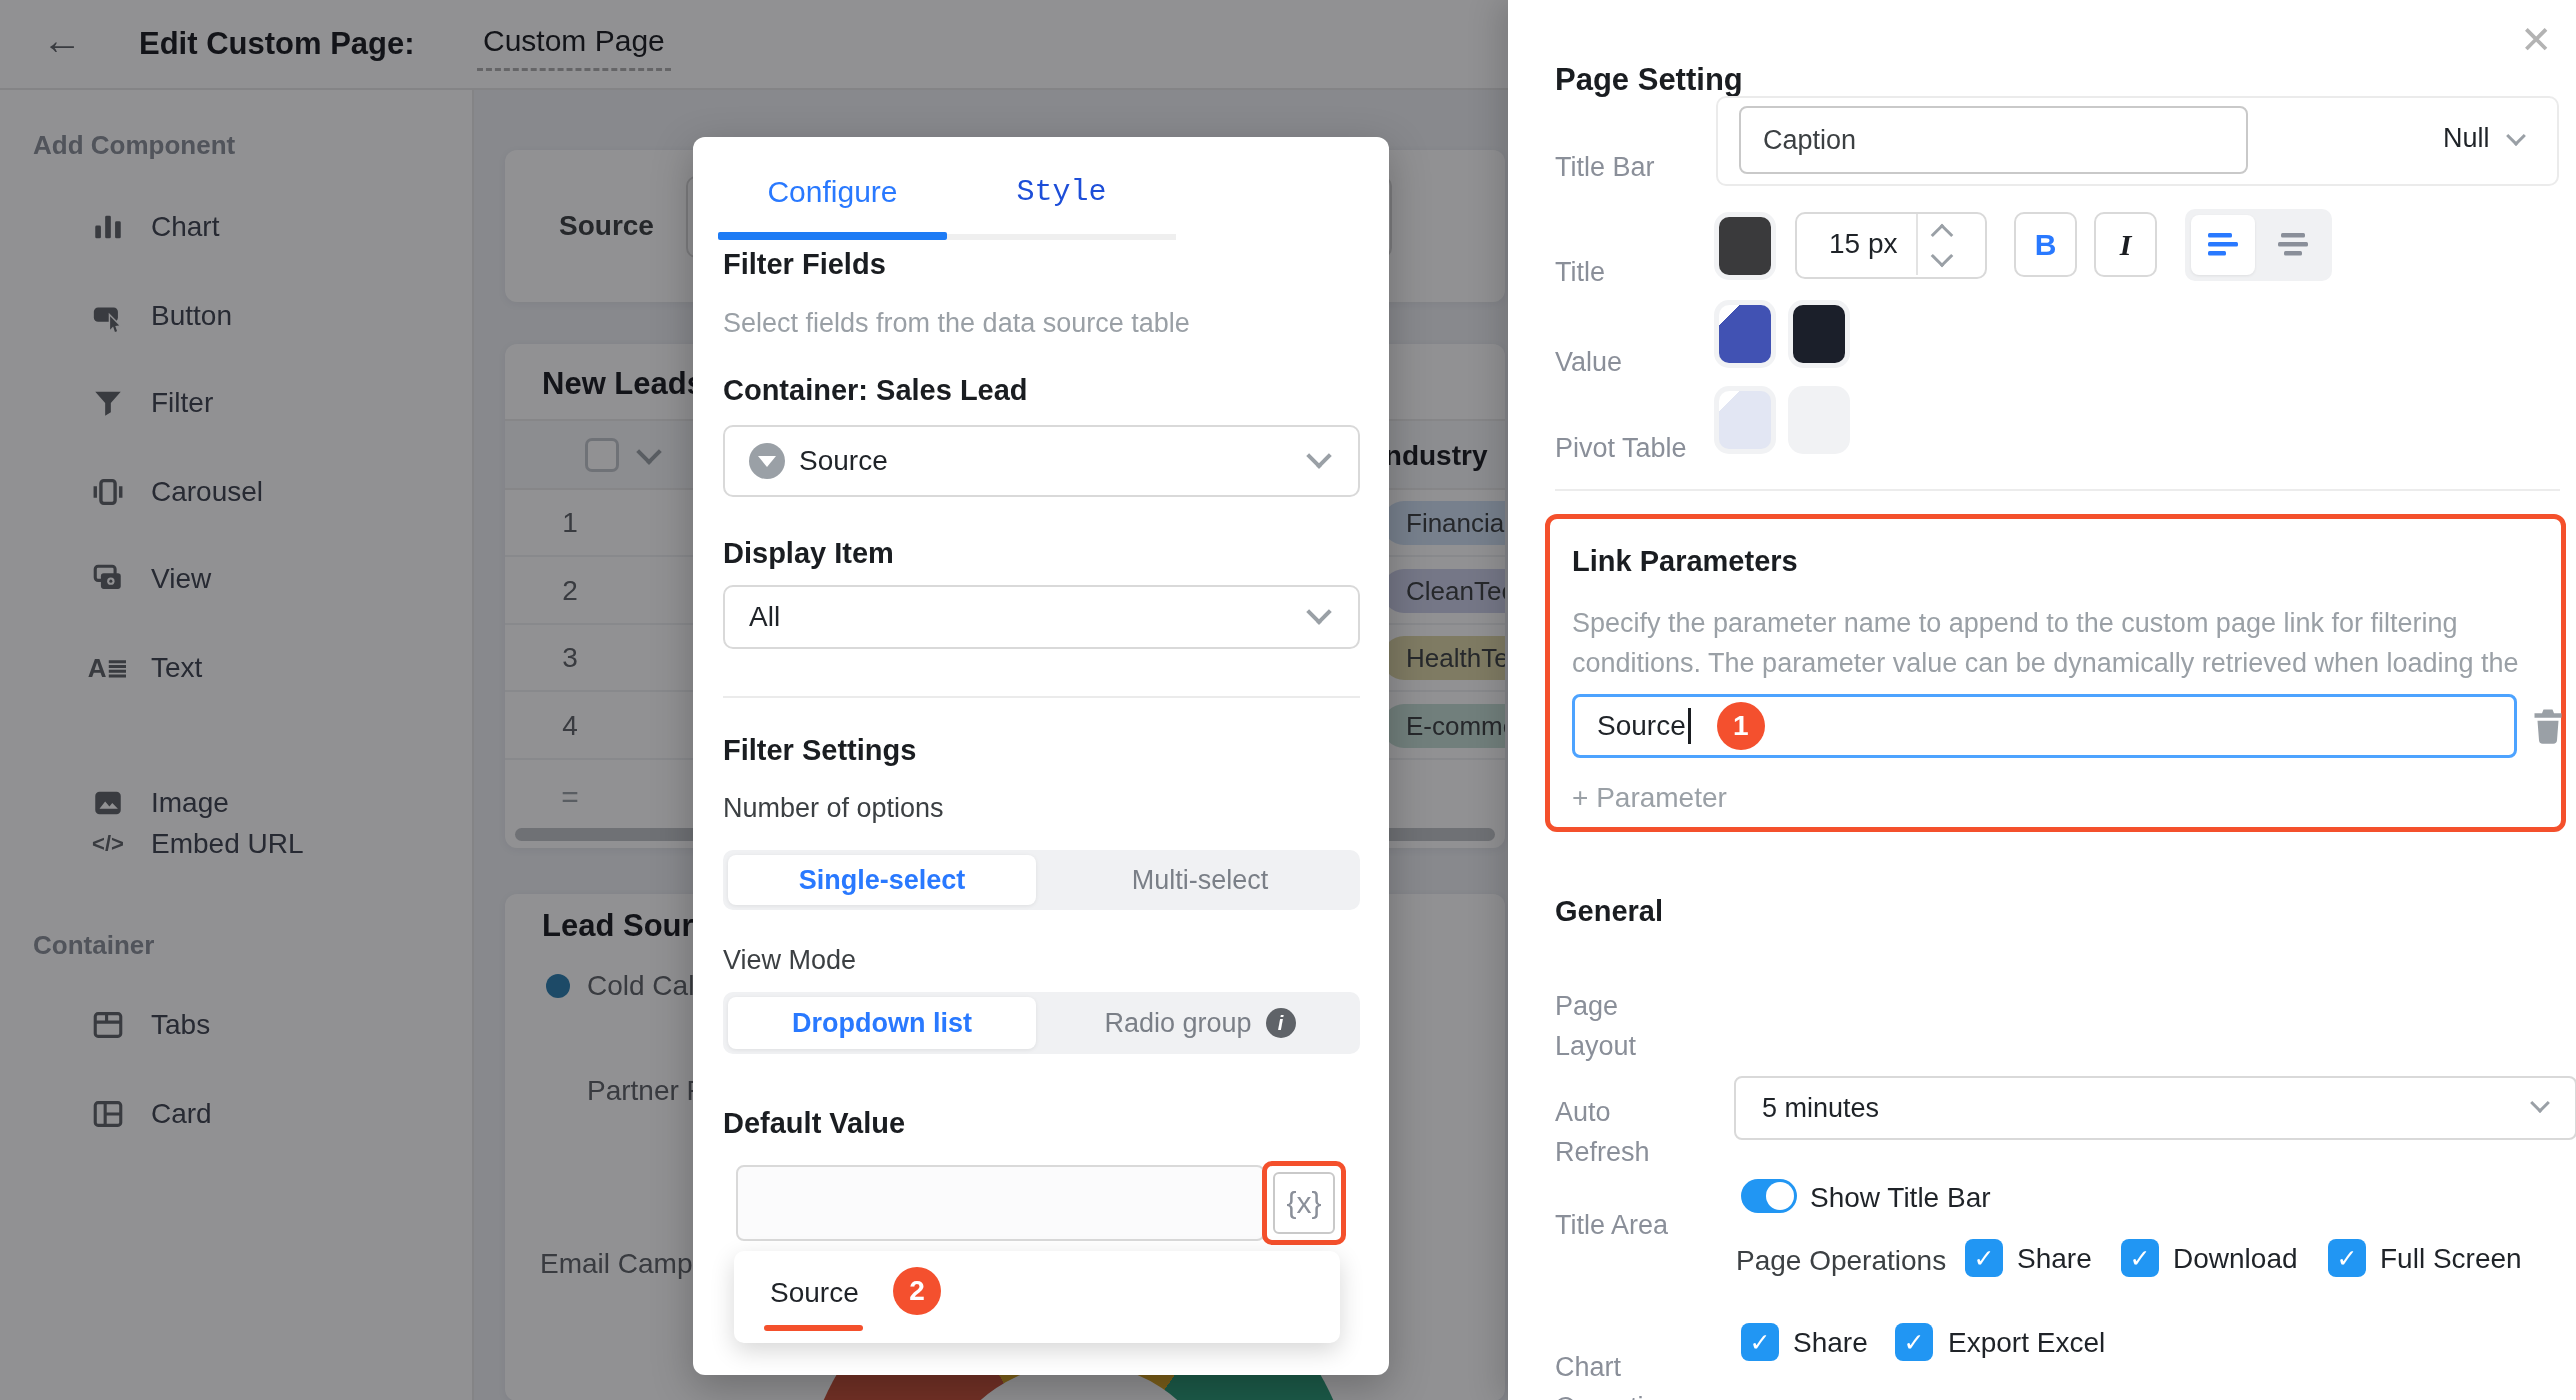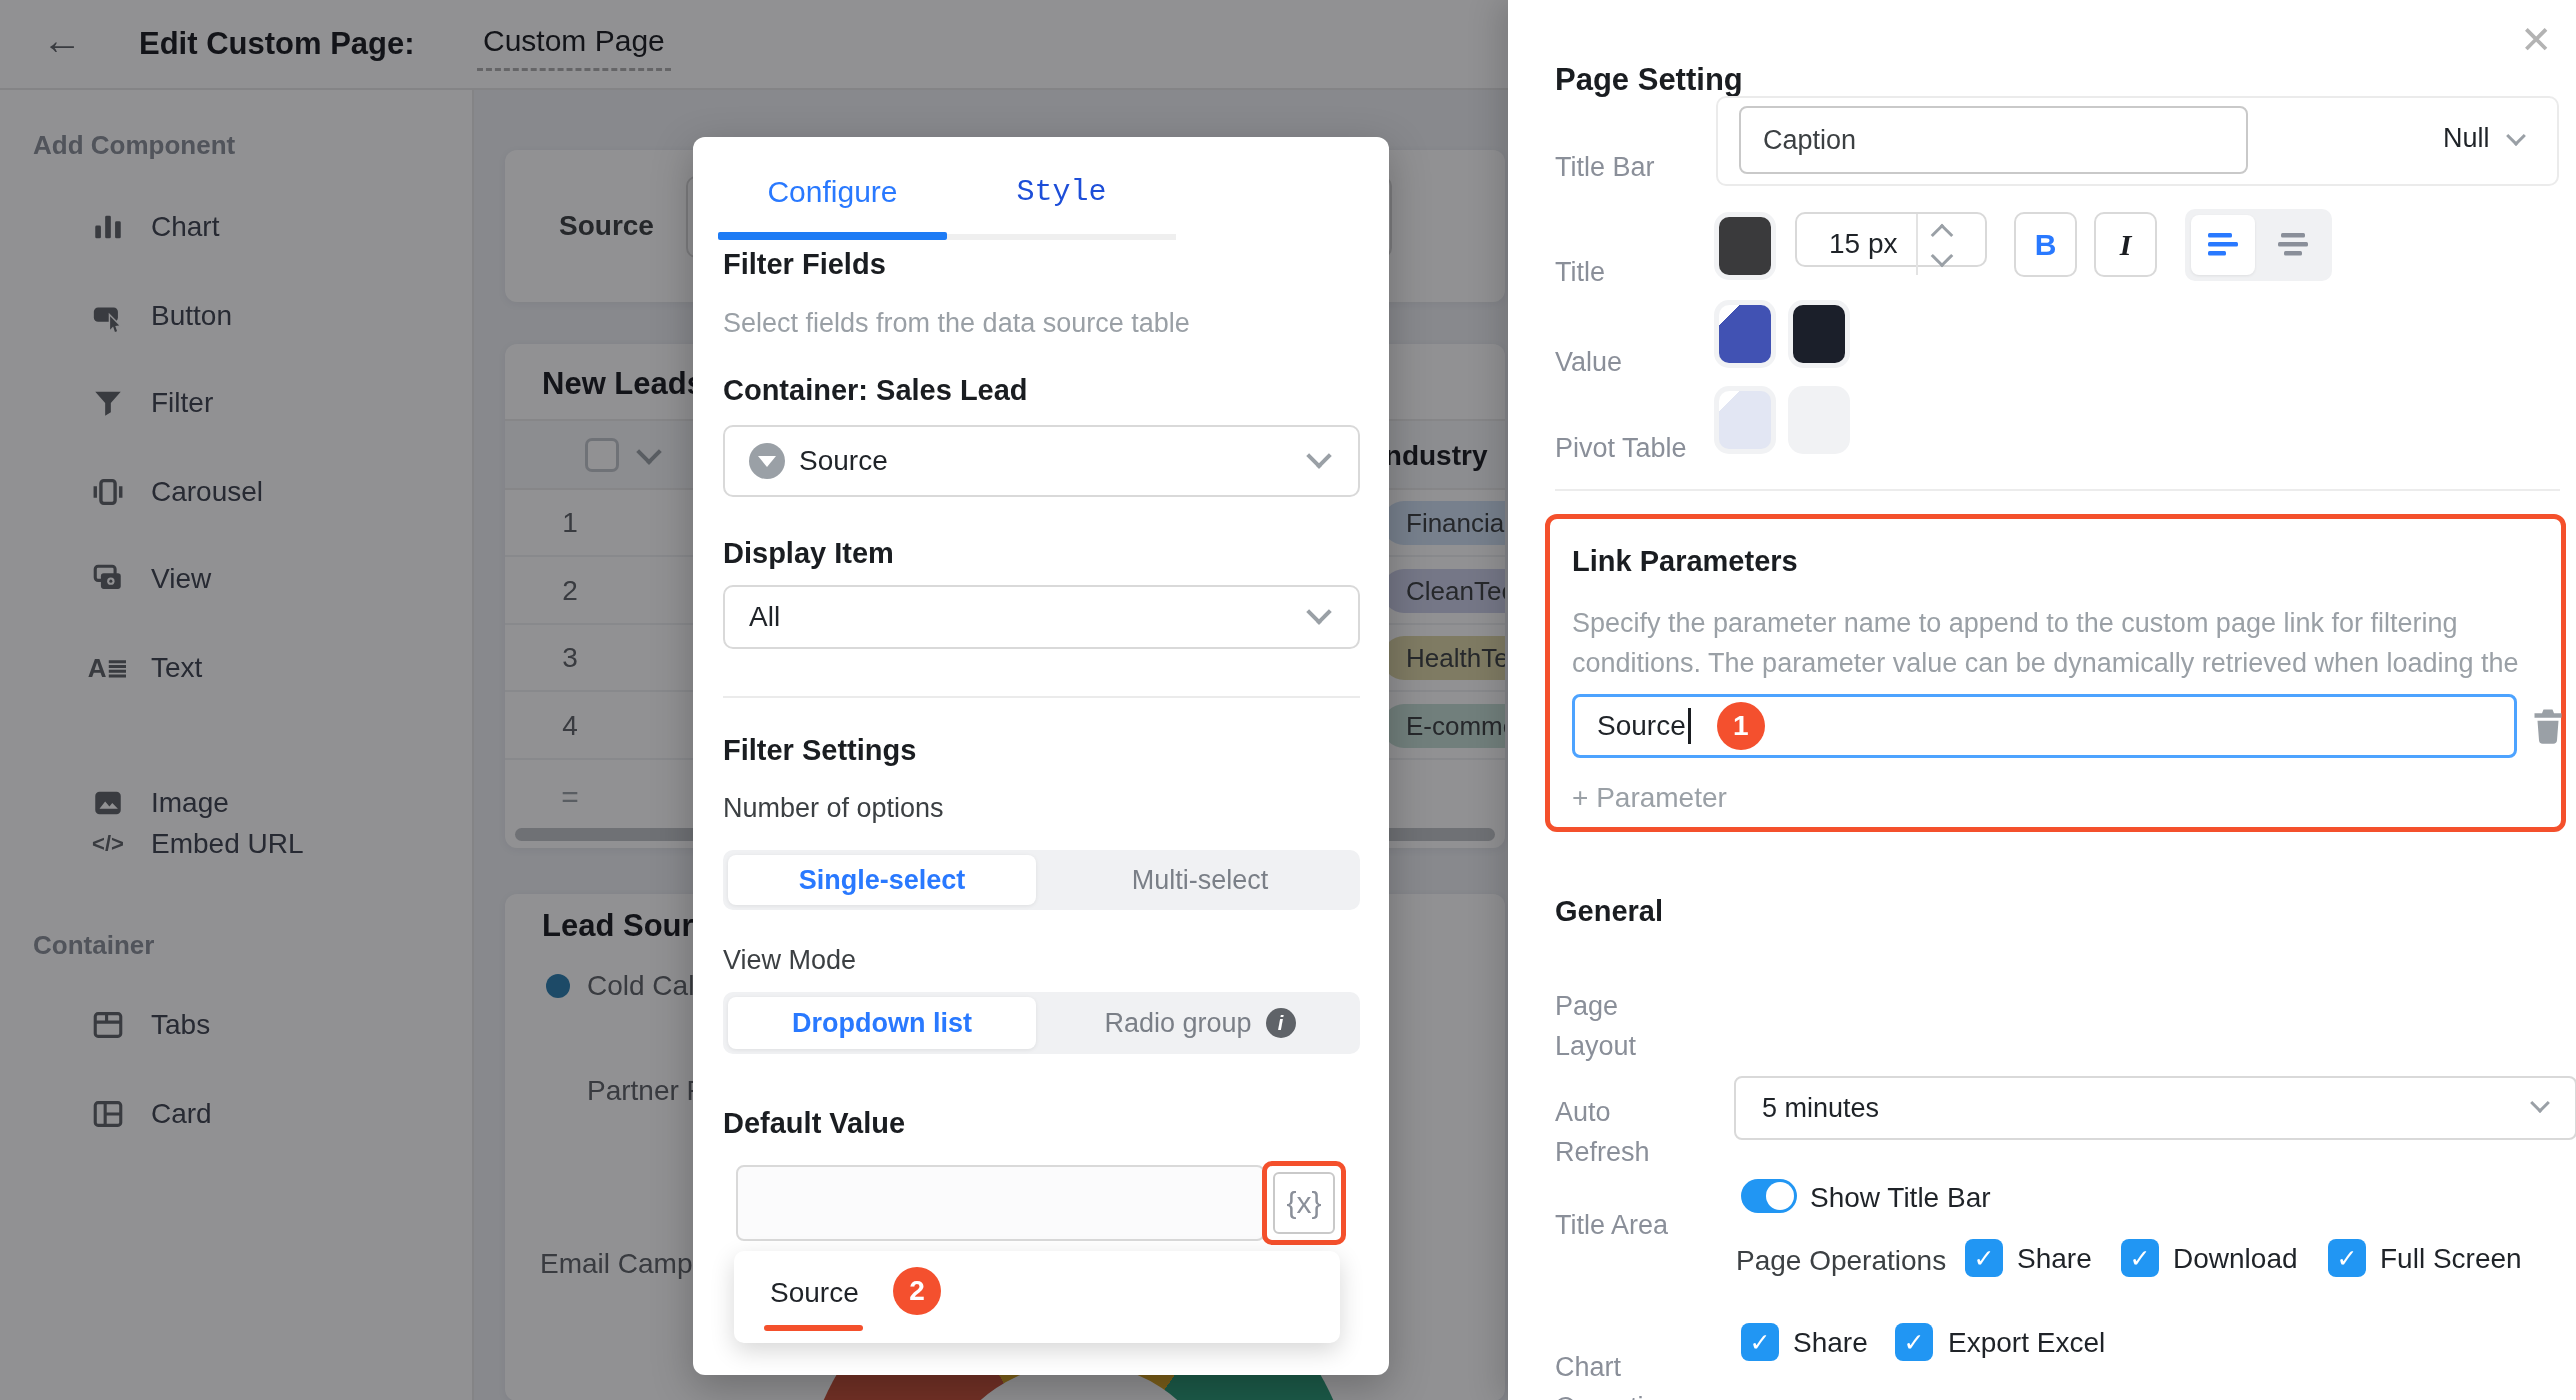--- a/index.html
+++ b/index.html
@@ -91,21 +91,21 @@
   #panel{left:1508px;top:0;width:1068px;height:1400px;background:#fff;z-index:60;box-shadow:-10px 0 30px rgba(0,0,0,.15);}
   #panel-title{left:47px;top:26px;font-size:31px;font-weight:bold;margin-top:36px;}
   #panel-close{right:24px;top:18px;font-size:38px;color:#b3b3b3;cursor:pointer;}
   .plabel{position:absolute;left:47px;font-size:27px;font-weight:400;color:#8a8f99;line-height:40px;margin-top:26px;}
   #tb-box{left:208px;top:96px;width:843px;height:90px;border:2px solid #ebebeb;border-radius:10px;}
   #tb-input{left:231px;top:106px;width:509px;height:68px;border:2px solid #c9c9c9;border-radius:8px;font-size:27px;color:#3c4043;line-height:64px;padding-left:22px;background:#fff;}
   #tb-null{left:935px;top:123px;font-size:27px;color:#1f2328;cursor:pointer;}
   #tb-null-chev{left:1001px;top:129px;border-color:#9aa0a6;border-width:3px;width:14px;height:14px;}
   .swatch{position:absolute;width:52px;height:58px;border-radius:10px;box-shadow:0 0 0 5px #f1f2f4;cursor:pointer;}
   .corner{background-image:linear-gradient(135deg,#fff 0 19%,transparent 19%);}
-  #fs-box{left:287px;top:212px;width:192px;height:55px;border:2px solid #d9d9d9;border-radius:10px;}
+  #fs-box{left:287px;top:212px;width:192px;height:67px;border:2px solid #d9d9d9;border-radius:10px;}
   #fs-val{position:absolute;left:32px;top:14px;font-size:28px;color:#1f2328;}
   #fs-div{position:absolute;left:119px;top:0;width:2px;height:61px;background:#e3e3e3;}
   .stepchev{position:absolute;left:137px;width:16px;height:16px;border-right:3px solid #9aa0a6;border-bottom:3px solid #9aa0a6;}
   .btn-sq{position:absolute;width:63px;height:65px;border:2px solid #d9d9d9;border-radius:10px;display:flex;align-items:center;justify-content:center;cursor:pointer;background:#fff;}
   #align-group{left:677px;top:209px;width:147px;height:72px;background:#f0f1f3;border-radius:10px;}
   #align-left{position:absolute;left:6px;top:6px;width:64px;height:60px;background:#fff;border-radius:8px;display:flex;align-items:center;justify-content:center;cursor:pointer;box-shadow:0 1px 3px rgba(0,0,0,.08);}
   #align-center{position:absolute;left:76px;top:6px;width:64px;height:60px;display:flex;align-items:center;justify-content:center;cursor:pointer;}
   #panel-div1{left:47px;top:489px;width:1005px;height:2px;background:#ececec;}
   #link-box{left:37px;top:514px;width:1021px;height:318px;border:5px solid var(--highlight-orange);border-radius:12px;}
   #lp-head{position:absolute;left:22px;top:26px;font-size:29px;font-weight:bold;}

